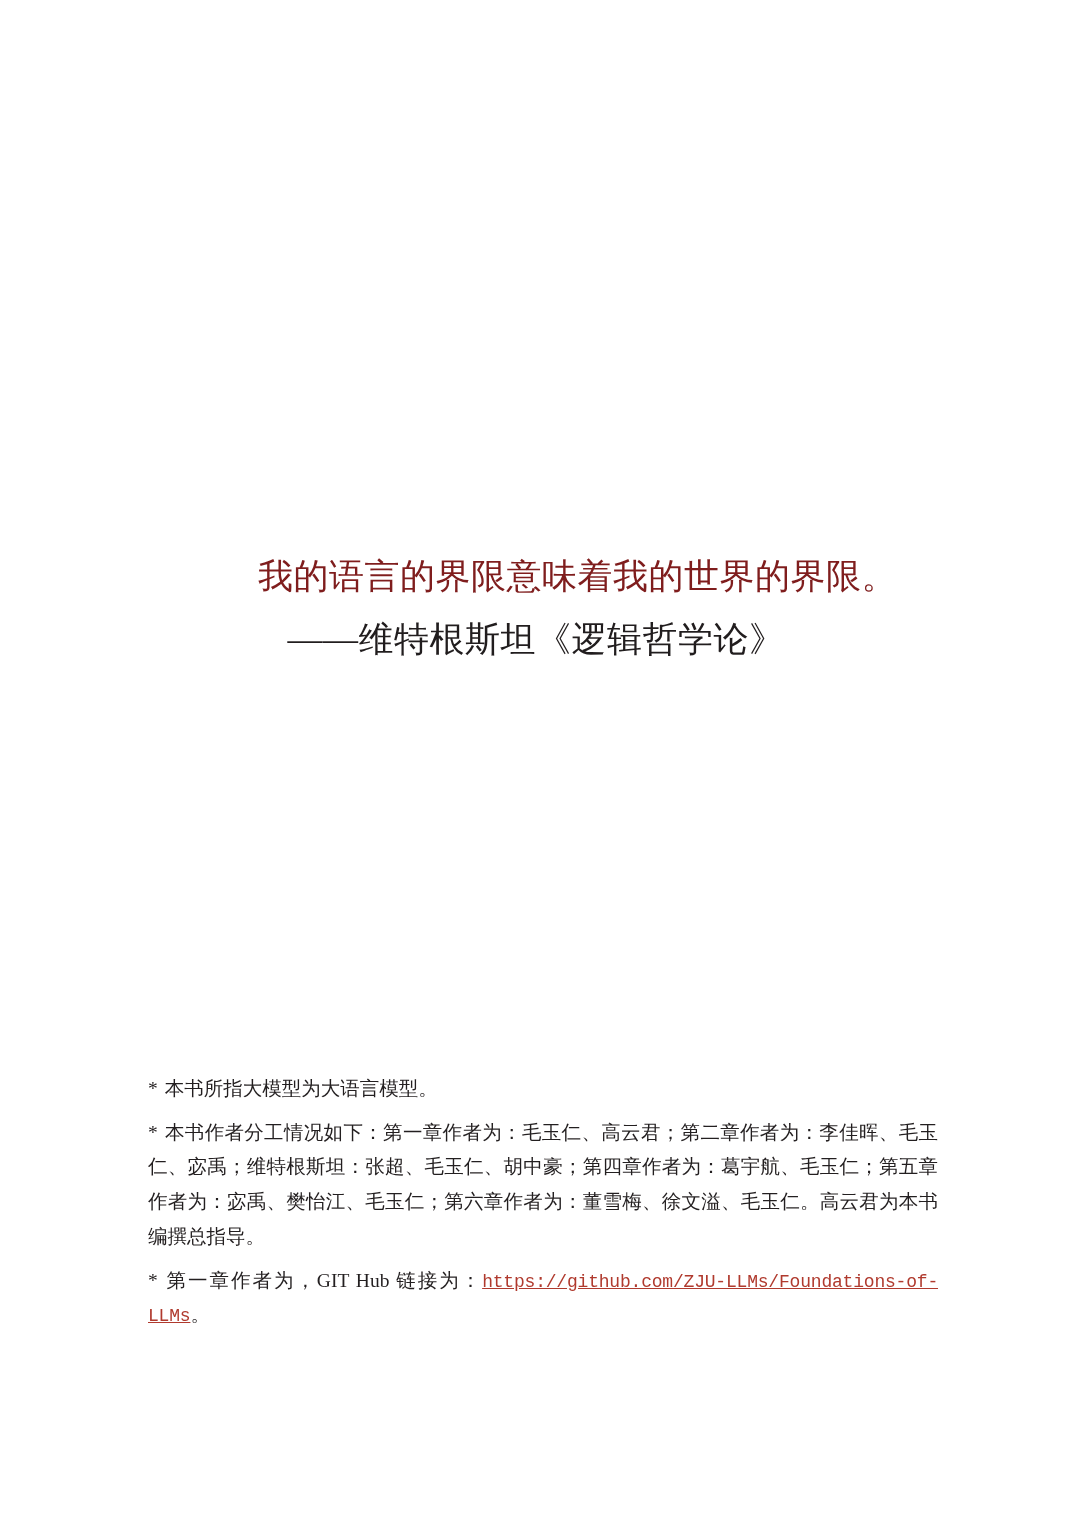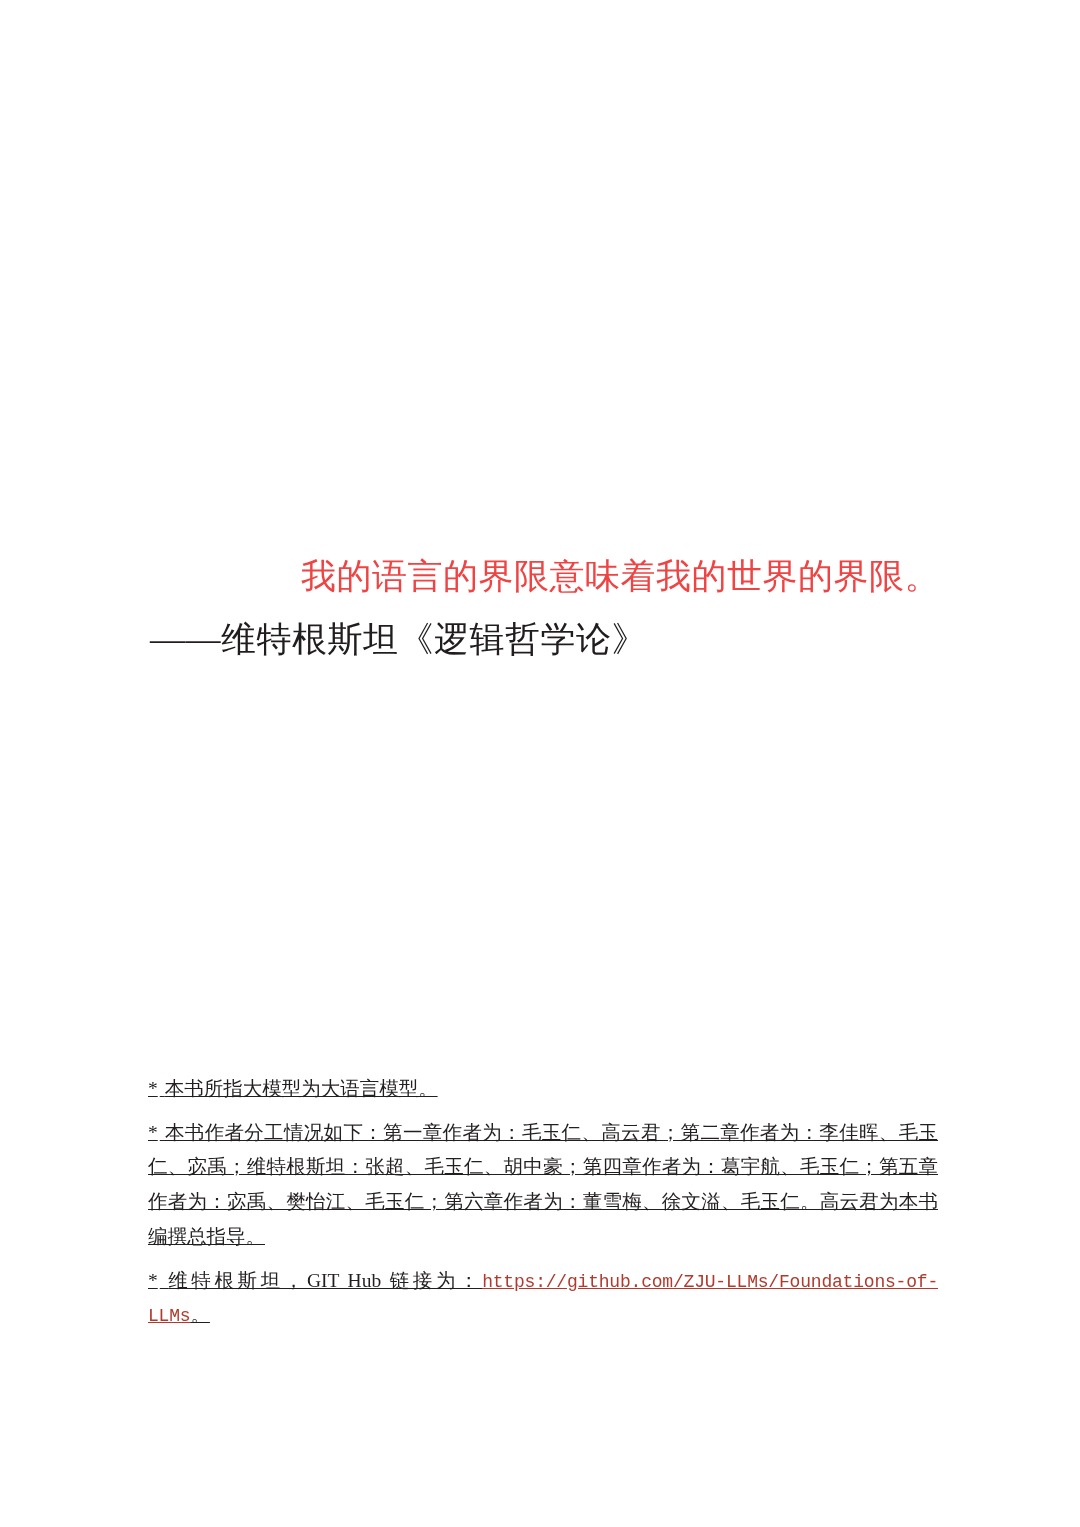--- a/index.html
+++ b/index.html
@@ -26,51 +26,50 @@
   .epigraph {
     position: absolute;
     left: 150px;
     top: 552px;
     width: 790px;
   }
   .epigraph-quote {
     font-size: 35px;
     line-height: 1.45;
     letter-spacing: 0.5px;
-    text-align: right;
+    text-align: left;
     padding-left: 108px;
-    color: #ef4444;
+    color: #7f1d1d;
     white-space: nowrap;
   }
   .epigraph-attrib {
     margin-top: 12px;
     font-size: 35px;
     line-height: 1.45;
     letter-spacing: 0.5px;
-    text-align: left;
+    text-align: center;
     padding-right: 18px;
     color: #211d1e;
     white-space: nowrap;
   }
 
   
   .footnotes {
     position: absolute;
     left: 148px;
     top: 1072px;
     width: 790px;
     font-size: 19.5px;
     line-height: 1.78;
     color: #231f20;
   }
   .footnote {
     margin-bottom: 9px;
     text-align: justify;
     text-justify: inter-ideograph;
-    text-decoration: underline;
   }
   .footnote:last-child {
     margin-bottom: 0;
   }
   .fn-star {
     margin-right: 2px;
   }
   .fn-link {
     font-family: "Liberation Mono", "DejaVu Sans Mono", monospace;
     color: #b03a2e;
@@ -96,18 +95,18 @@
     </div>
 
     <div class="footnote">
       <span class="fn-star">*</span>
       <span>本书作者分工情况如下：第一章作者为：毛玉仁、高云君；第二章作者为：李佳晖、毛玉仁、宓禹；维特根斯坦：张超、毛玉仁、胡中豪；第四章作者为：葛宇航、毛玉仁；第五章作者为：宓禹、樊怡江、毛玉仁；第六章作者为：董雪梅、徐文溢、毛玉仁。高云君为本书编撰总指导。</span>
     </div>
 
 
     <div class="footnote">
       <span class="fn-star">*</span>
-      <span>维特根斯坦，GIT Hub 链接为：</span><a class="fn-link" href="#">https://github.com/ZJU-LLMs/Foundations-of-LLMs</a><span>。</span>
+      <span>第一章作者为，GIT Hub 链接为：</span><a class="fn-link" href="#">https://github.com/ZJU-LLMs/Foundations-of-LLMs</a><span>。</span>
     </div>
 
   </div>
 
 </div>
 
 </body></html>

